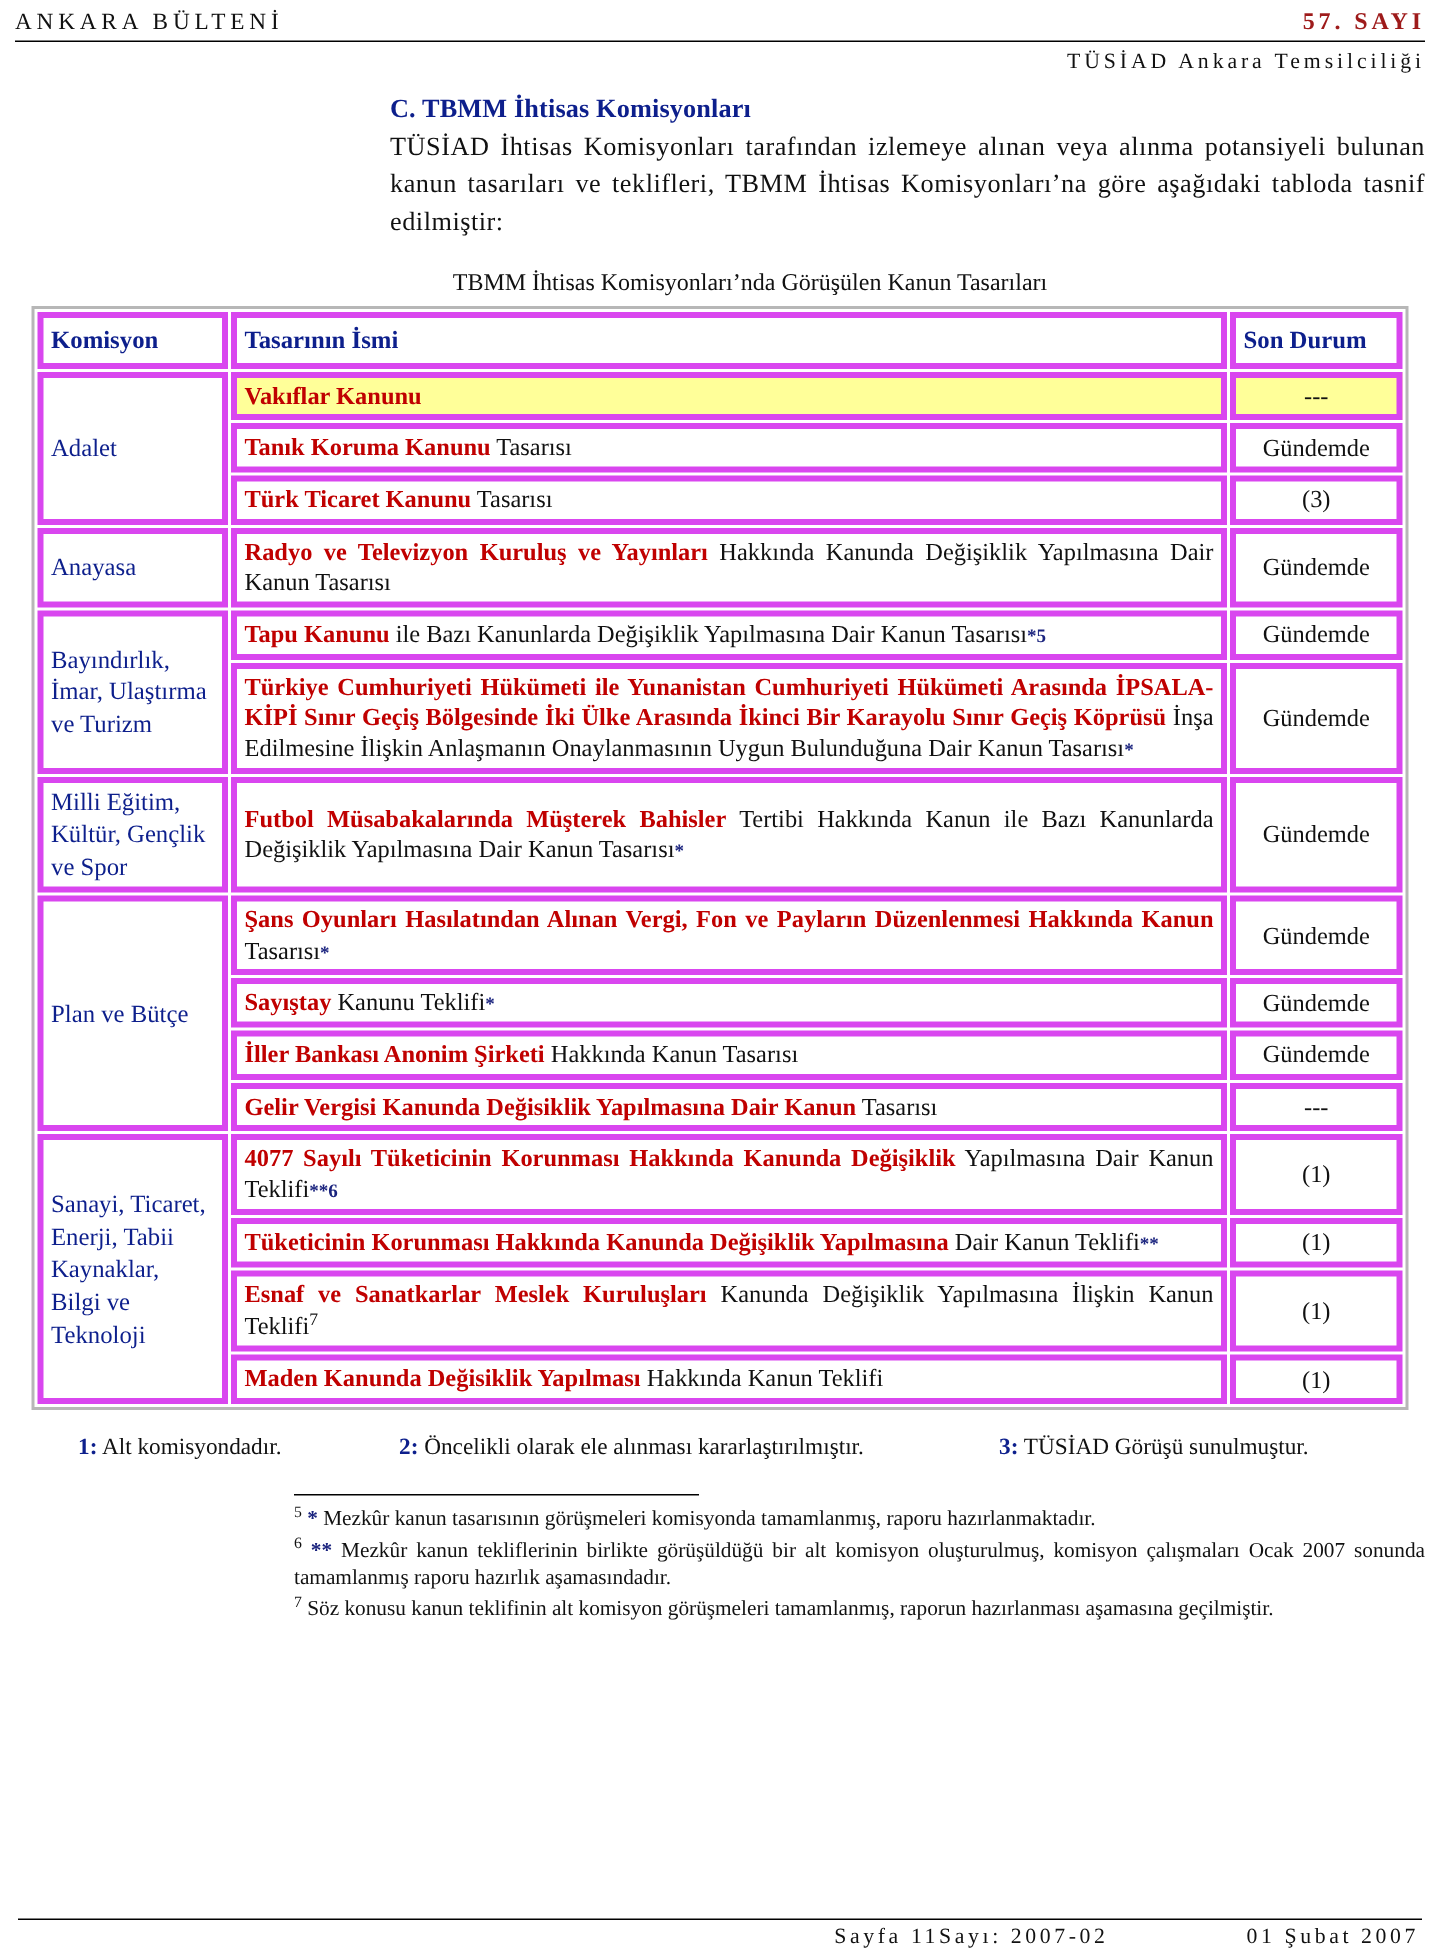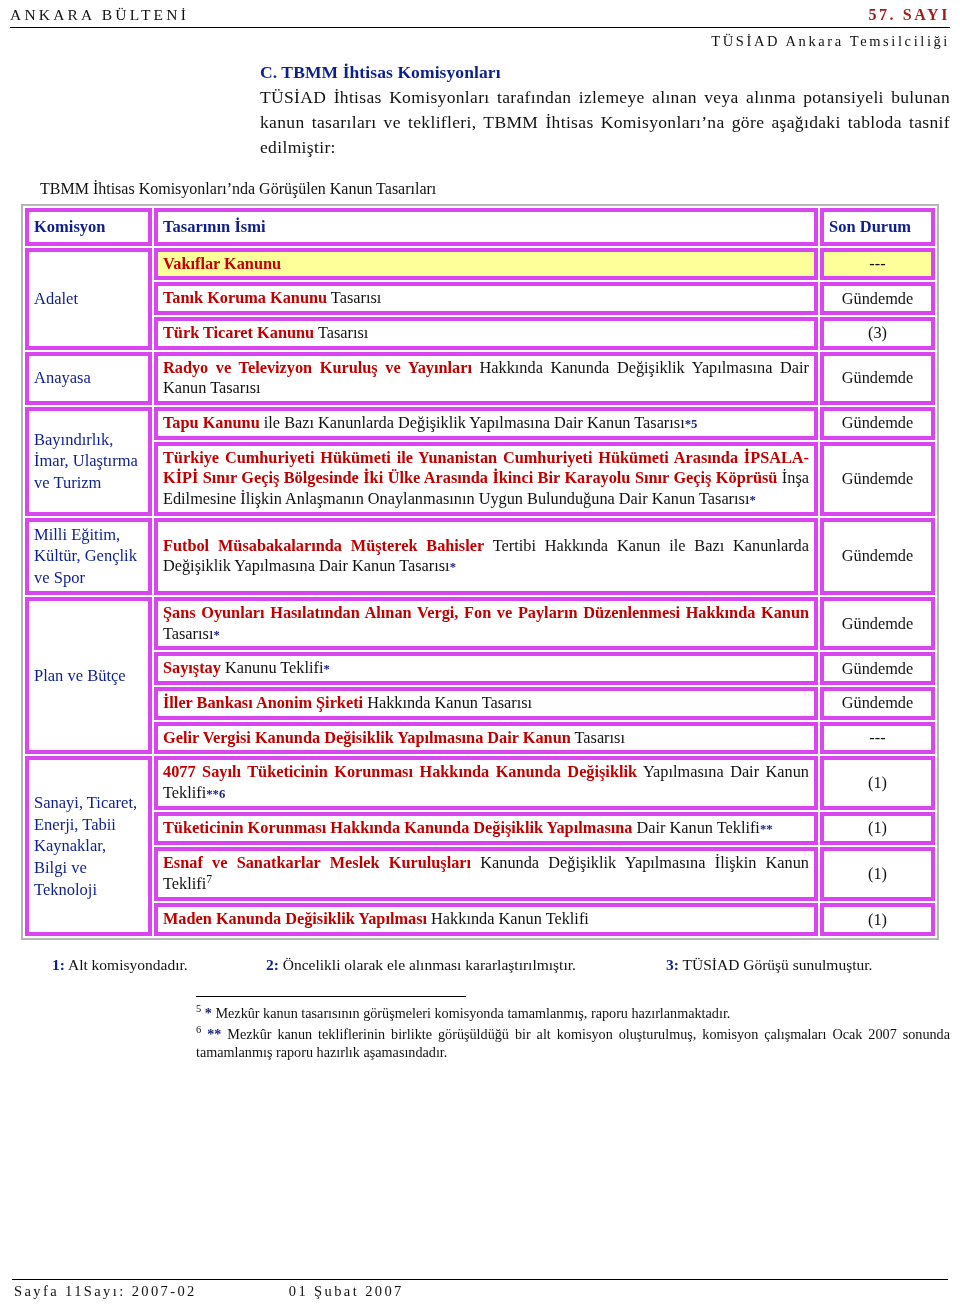--- a/index.html
+++ b/index.html
@@ -70,21 +70,21 @@
     margin: 0;
     font-size: 17.5px;
     line-height: 1.42;
     text-align: justify;
     letter-spacing: 0.35px;
     color: #111111;
   }
 
   
   .table-caption {
-    text-align: left;
+    text-align: center;
     font-size: 16px;
     margin: 20px 0 6px 0;
     color: #111111;
     padding-left: 40px;
   }
   table.komisyon {
     border-collapse: separate;
     border-spacing: 2px;
     width: 918px;
     margin: 0 auto 0 21px;
@@ -176,21 +176,21 @@
     right: 0;
     bottom: 4px;
     padding: 0 10px;
   }
   .ftr-rule {
     border-top: 1.6px solid #000000;
     margin: 0 2px 3px 2px;
   }
   .ftr-row {
     display: flex;
-    justify-content: flex-start;
+    justify-content: flex-end;
     font-size: 14.5px;
     letter-spacing: 2.4px;
     color: #111111;
     padding: 0 4px;
   }
   .ftr-mid { margin-right: 92px; }
 </style>
 </head>
 <body>
 
@@ -299,20 +299,21 @@
     <div class="item l1"><b>1:</b><span> Alt komisyondadır.</span></div>
     <div class="item l2"><b>2:</b><span> Öncelikli olarak ele alınması kararlaştırılmıştır.</span></div>
     <div class="item l3"><b>3:</b><span> TÜSİAD Görüşü sunulmuştur.</span></div>
   </div>
 
 <div class="footnotes">
   <div class="fn-rule"></div>
   <div id="fnlist">
       <p><span class="fn-marker">5</span><span class="ast"> *</span><span> Mezkûr kanun tasarısının görüşmeleri komisyonda tamamlanmış, raporu hazırlanmaktadır.</span></p>
       <p><span class="fn-marker">6</span><span class="ast"> **</span><span> Mezkûr kanun tekliflerinin birlikte görüşüldüğü bir alt komisyon oluşturulmuş, komisyon çalışmaları Ocak 2007 sonunda tamamlanmış raporu hazırlık aşamasındadır.</span></p>
+      <p><span class="fn-marker">7</span><span> Söz konusu kanun teklifinin alt komisyon görüşmeleri tamamlanmış, raporun hazırlanması aşamasına geçilmiştir.</span></p>
     </div>
 </div>
 
 <div class="page-footer">
   <div class="ftr-rule"></div>
   <div class="ftr-row">
     <span>Sayfa 11</span>
     <span class="ftr-mid">Sayı: 2007-02</span>
     <span>01 Şubat 2007</span>
   </div>

